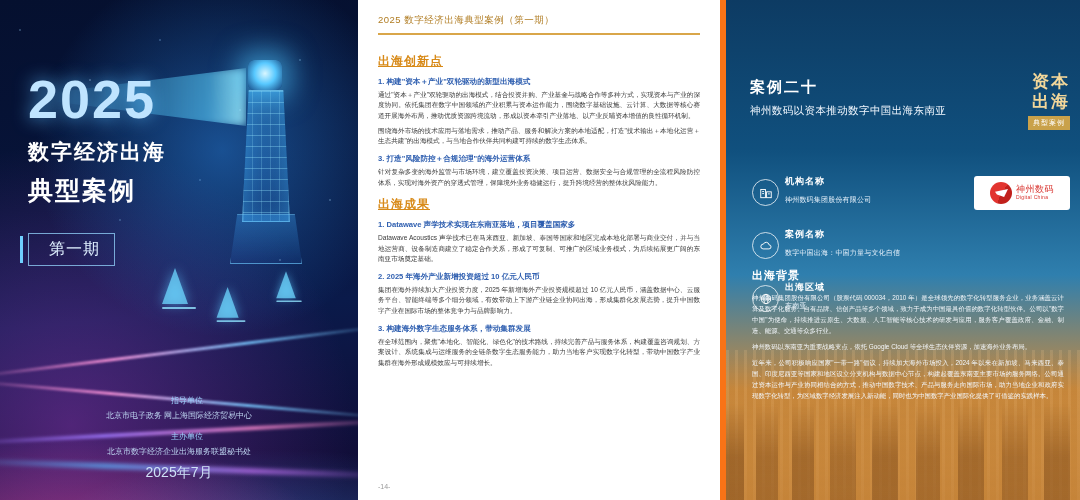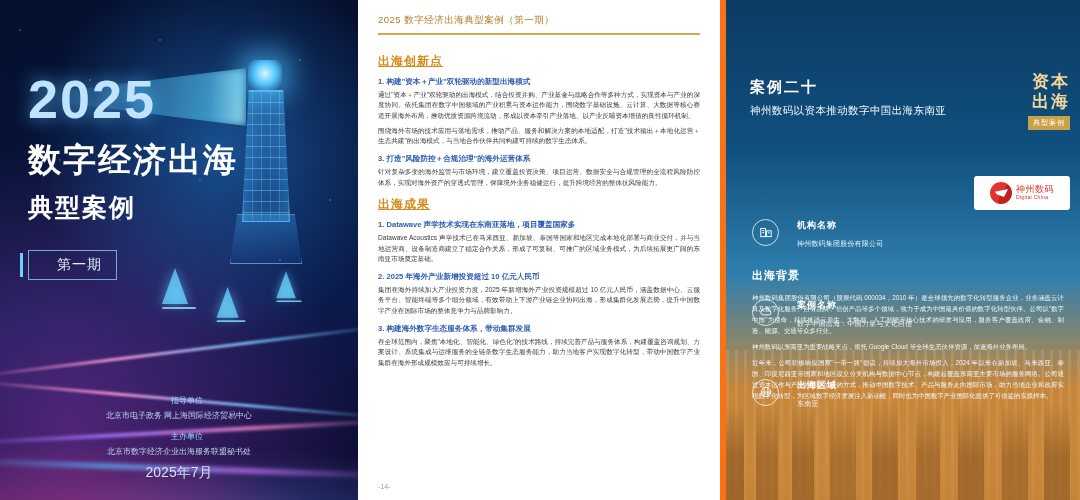--- a/index.html
+++ b/index.html
@@ -95,25 +95,25 @@
     filter:blur(1.5px);transform:rotate(-3deg);}
   .streak3{position:absolute;left:-40px;right:-40px;top:176px;height:5px;border-radius:5px;
     background:linear-gradient(90deg,rgba(90,160,255,0),rgba(90,180,255,.8),rgba(200,120,255,.8),rgba(200,120,255,0));
     filter:blur(2px);transform:rotate(2deg);}
 
   .cover-title{position:absolute;left:28px;top:72px;color:#eaf4ff;z-index:5;}
   .cover-year{
     font-size:54px;font-weight:bold;letter-spacing:2px;line-height:1;
     color:#bfe4ff;text-shadow:0 0 18px rgba(90,190,255,.8);
   }
-  .cover-main{font-size:33px;font-weight:bold;margin-top:12px;letter-spacing:2px;color:#ffffff;}
+  .cover-main{font-size:21px;font-weight:bold;margin-top:12px;letter-spacing:2px;color:#ffffff;}
   .cover-sub{font-size:25px;font-weight:bold;margin-top:8px;letter-spacing:2px;color:#ffffff;}
   .issue{
-    margin-top:26px;display:inline-block;padding:5px 14px 5px 28px;
-    border:1px solid rgba(150,215,255,.75);color:#dff0ff;font-size:14px;letter-spacing:1px;
+    margin-top:26px;display:inline-block;padding:5px 14px 5px 20px;
+    border:1px solid rgba(150,215,255,.75);color:#dff0ff;font-size:16px;letter-spacing:1px;
     position:relative;
   }
   .issue:before{content:"";position:absolute;left:-9px;top:2px;bottom:2px;width:3px;background:#6fd0ff;}
   .cover-footer{
     position:absolute;left:0;right:0;bottom:14px;text-align:center;color:#bcd3ef;z-index:6;
     font-size:8px;line-height:1.9;
   }
   .cover-footer .lbl{color:#9fd3ff;font-size:8px;padding-left:16px;}
   .cover-date{font-size:14px;color:#cfe2f7;}
 
@@ -169,21 +169,21 @@
   .logo-mark{width:22px;height:22px;border-radius:50%;
     background:conic-gradient(from 200deg,#e2342f,#e2342f 55%,#c1201c 55%,#c1201c 100%);
     position:relative;}
   .logo-mark:after{content:"";position:absolute;left:5px;top:7px;width:13px;height:8px;background:#fff;
     clip-path:polygon(0 35%,100% 0,70% 100%,15% 70%);}
   .logo-txt{line-height:1.1;text-align:left;}
   .logo-cn{font-size:9px;font-weight:normal;color:#d8322d;letter-spacing:.5px;}
   .logo-en{font-size:5px;color:#d8322d;letter-spacing:.3px;}
 
   .info-list{position:absolute;left:26px;top:170px;z-index:3;color:#fff;}
-  .info-item{display:flex;align-items:center;gap:18px;margin-bottom:17px;margin-top:44px;}
+  .info-item{display:flex;align-items:flex-end;gap:6px;margin-bottom:17px;}
   .info-ico{
     width:25px;height:25px;border:1px solid rgba(255,255,255,.75);border-radius:50%;
     display:flex;align-items:center;justify-content:center;flex:none;
   }
   .info-ico svg{width:14px;height:14px;}
   .info-lbl{font-size:9px;font-weight:bold;letter-spacing:1px;color:#ffffff;}
   .info-val{font-size:7px;margin-top:3px;color:#e6f1fb;letter-spacing:.2px;}
 
   .bg-title{position:absolute;left:26px;top:268px;color:#ffffff;font-size:11px;font-weight:bold;letter-spacing:1px;z-index:3;}
   .bg-text{

